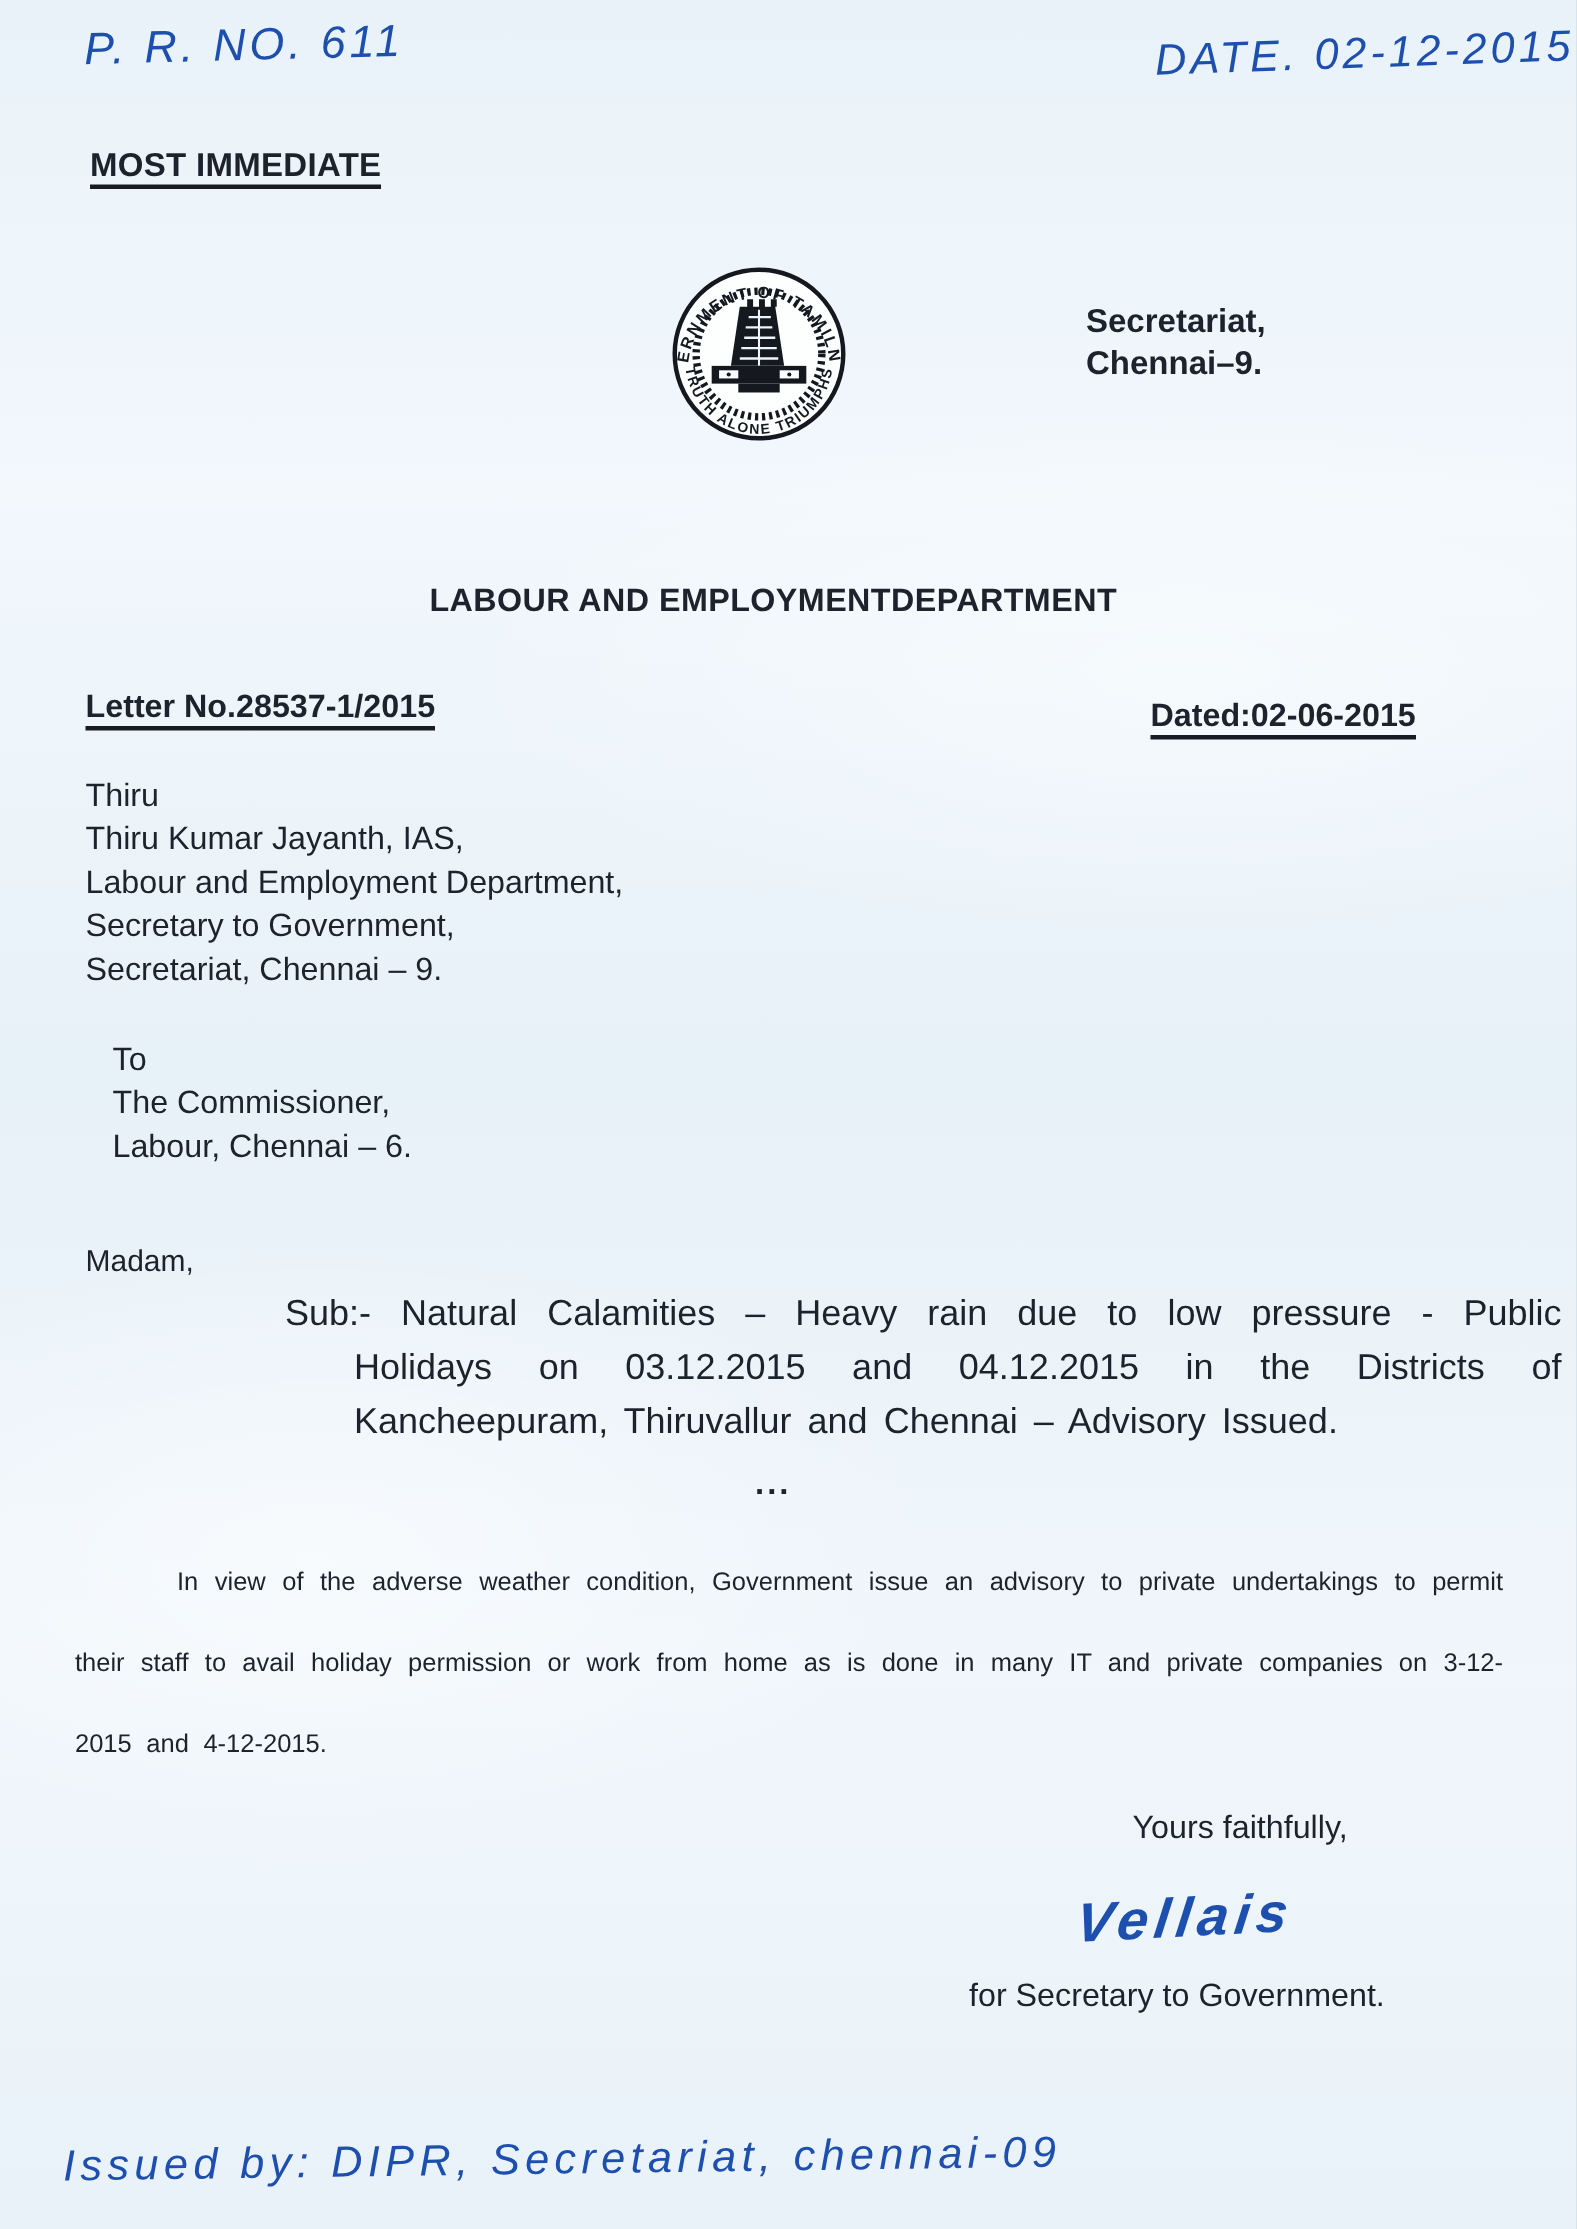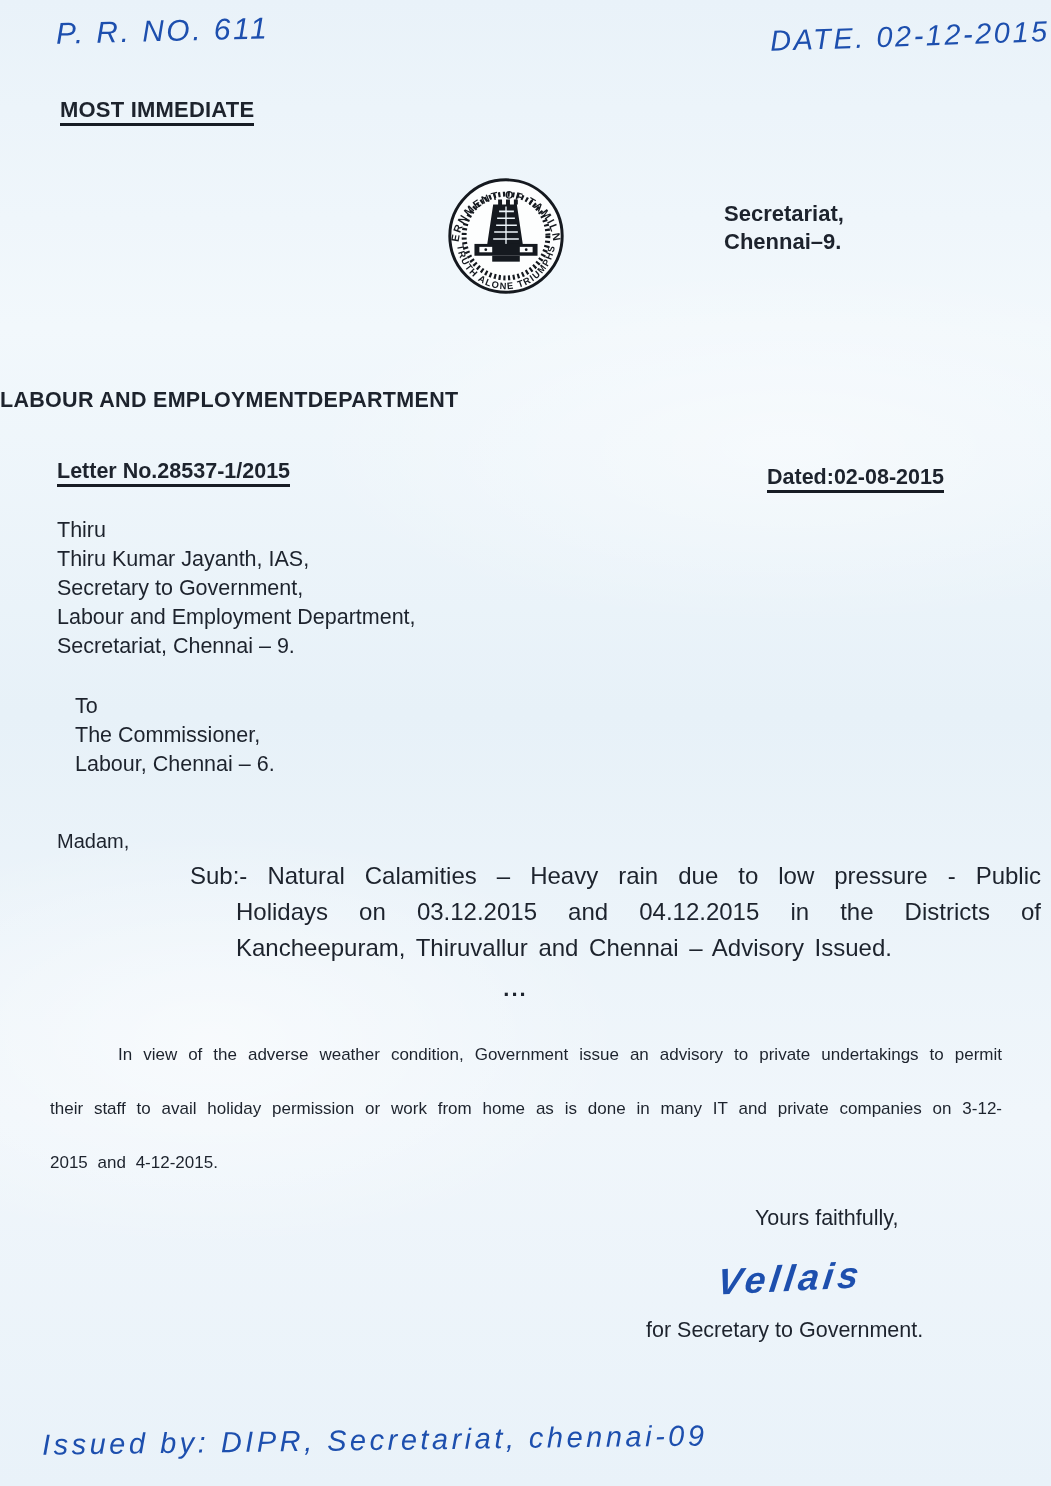--- a/index.html
+++ b/index.html
@@ -34,21 +34,21 @@
 
   .pr-number{left:56px;top:14px;font-size:30px;transform:rotate(-1.5deg);}
   .date-note{left:770px;top:20px;font-size:29px;transform:rotate(-2deg);}
 
   .most-immediate{left:60px;top:97px;font-size:22px;letter-spacing:.2px;}
 
   .emblem{left:437px;top:165px;}
 
   .office-address{left:724px;top:200px;font-size:22px;line-height:28px;}
 
-  .dept-heading{left:0;top:388px;width:1031px;font-size:21.5px;letter-spacing:.3px;}
+  .dept-heading{left:0;top:388px;width:1031px;text-align:center;font-size:21.5px;letter-spacing:.3px;}
 
   .letter-no{left:57px;top:459px;font-size:21.5px;}
   .dated{left:767px;top:465px;font-size:21.5px;}
 
   .from-block{left:57px;top:516px;}
   .to-block{left:75px;top:692px;}
   .salutation{left:57px;top:830px;font-size:20px;}
 
   .subject{
     left:190px;top:858px;width:805px;
@@ -119,27 +119,27 @@
 
   <div class="abs print bold office-address">
     <div>Secretariat,</div>
     <div>Chennai–9.</div>
   </div>
 
   <div class="abs print bold dept-heading">LABOUR AND EMPLOYMENTDEPARTMENT</div>
 
   <div class="abs print bold letter-no"><span class="underline">Letter No.28537-1/2015</span></div>
 
-  <div class="abs print bold dated"><span class="underline">Dated:02-08-2015</span></div>
+  <div class="abs print bold dated"><span class="underline">Dated:02-06-2015</span></div>
 
   <div class="abs print from-block lines">
     <div class="block-label">Thiru</div>
     <div>Thiru Kumar Jayanth, IAS,</div>
+    <div>Labour and Employment Department,</div>
     <div>Secretary to Government,</div>
-    <div>Labour and Employment Department,</div>
     <div>Secretariat, Chennai – 9.</div>
   </div>
 
   <div class="abs print to-block lines">
     <div class="block-label">To</div>
     <div>The Commissioner,</div>
     <div>Labour, Chennai – 6.</div>
   </div>
 
   <div class="abs print salutation">Madam,</div>

